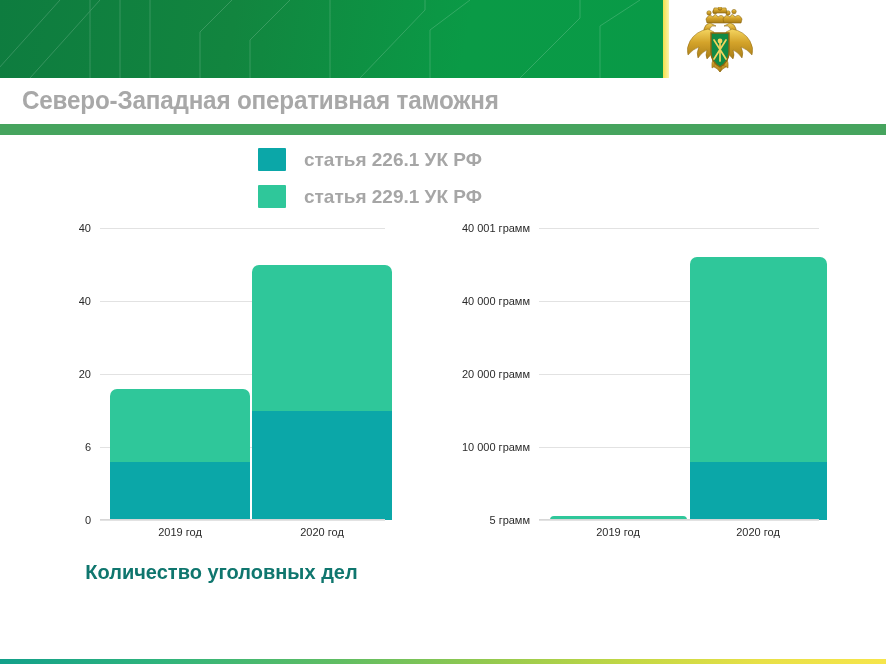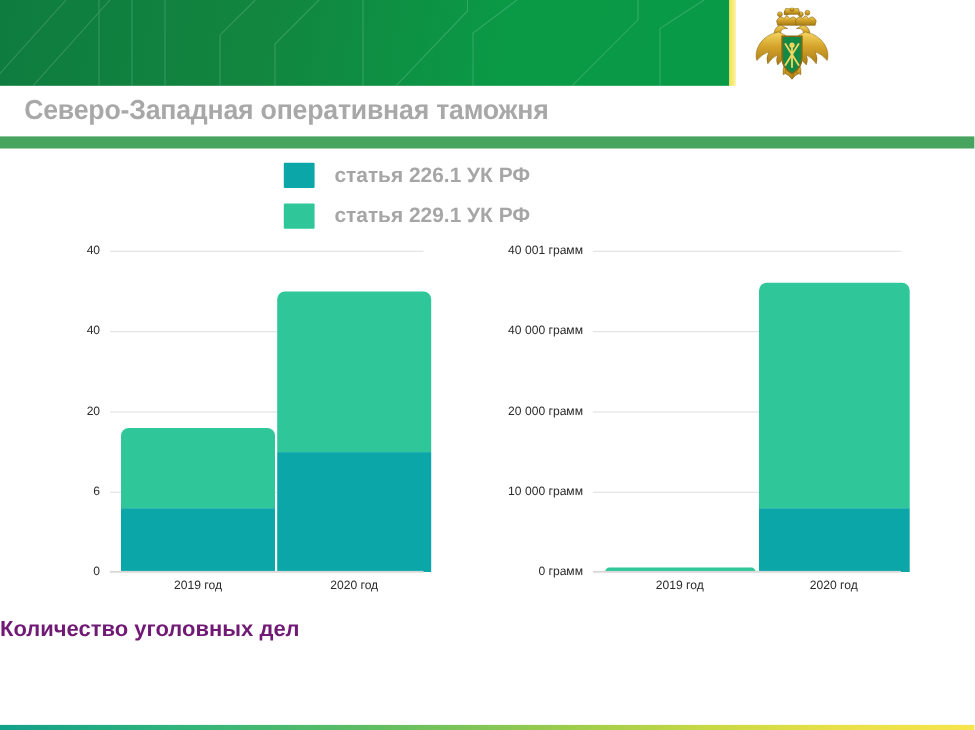--- a/index.html
+++ b/index.html
@@ -80,22 +80,22 @@
   .bar{
     position:absolute;bottom:0;display:flex;flex-direction:column;justify-content:flex-end;
   }
   .seg{width:100%;}
   .seg-top{border-radius:7px 7px 0 0;}
   .xlabel{
     position:absolute;top:298px;font-size:11px;color:#2b2b2b;
     text-align:left;white-space:nowrap;transform:translateX(-50%);
   }
   .chart-caption{
-    position:absolute;top:330px;width:100%;text-align:left;
-    font-size:20px;font-weight:bold;color:#701a75;line-height:1.45;
+    position:absolute;top:330px;width:100%;text-align:center;
+    font-size:20px;font-weight:bold;color:#0f766e;line-height:1.45;
   }
   .chart-caption span{display:inline-block;max-width:300px;}
 
   
   .bottom-bar{
     position:absolute;left:0;bottom:0;width:886px;height:5px;
     background:linear-gradient(90deg,#12a08a 0%,#2fb47c 18%,#5fbd63 38%,#93c94f 55%,#c5d844 72%,#e8e047 86%,#f6e54b 100%);
   }
 </style>
 </head>
@@ -209,21 +209,21 @@
       <span>
         <span>Количество уголовных</span>
         <span>дел</span>
       </span>
     </div>
   </div>
 
   <div class="chart chart-right">
     <div class="plot plot-right" id="plot1">
         <div class="gridline" style="top: 292px;"></div>
-        <div class="ytick" style="top: 292px;">0 грамм</div>
+        <div class="ytick" style="top: 292px;">5 грамм</div>
         <div class="gridline" style="top: 219px;"></div>
         <div class="ytick" style="top: 219px;">10 000 грамм</div>
         <div class="gridline" style="top: 146px;"></div>
         <div class="ytick" style="top: 146px;">20 000 грамм</div>
         <div class="gridline" style="top: 73px;"></div>
         <div class="ytick" style="top: 73px;">40 000 грамм</div>
         <div class="gridline" style="top: 0px;"></div>
         <div class="ytick" style="top: 0px;">40 001 грамм</div>
         <div class="bar" style="width: 137px; left: 10.5px;">
           <div class="seg seg-top" style="height: 4.38px; background: rgb(47, 199, 154);"></div>

